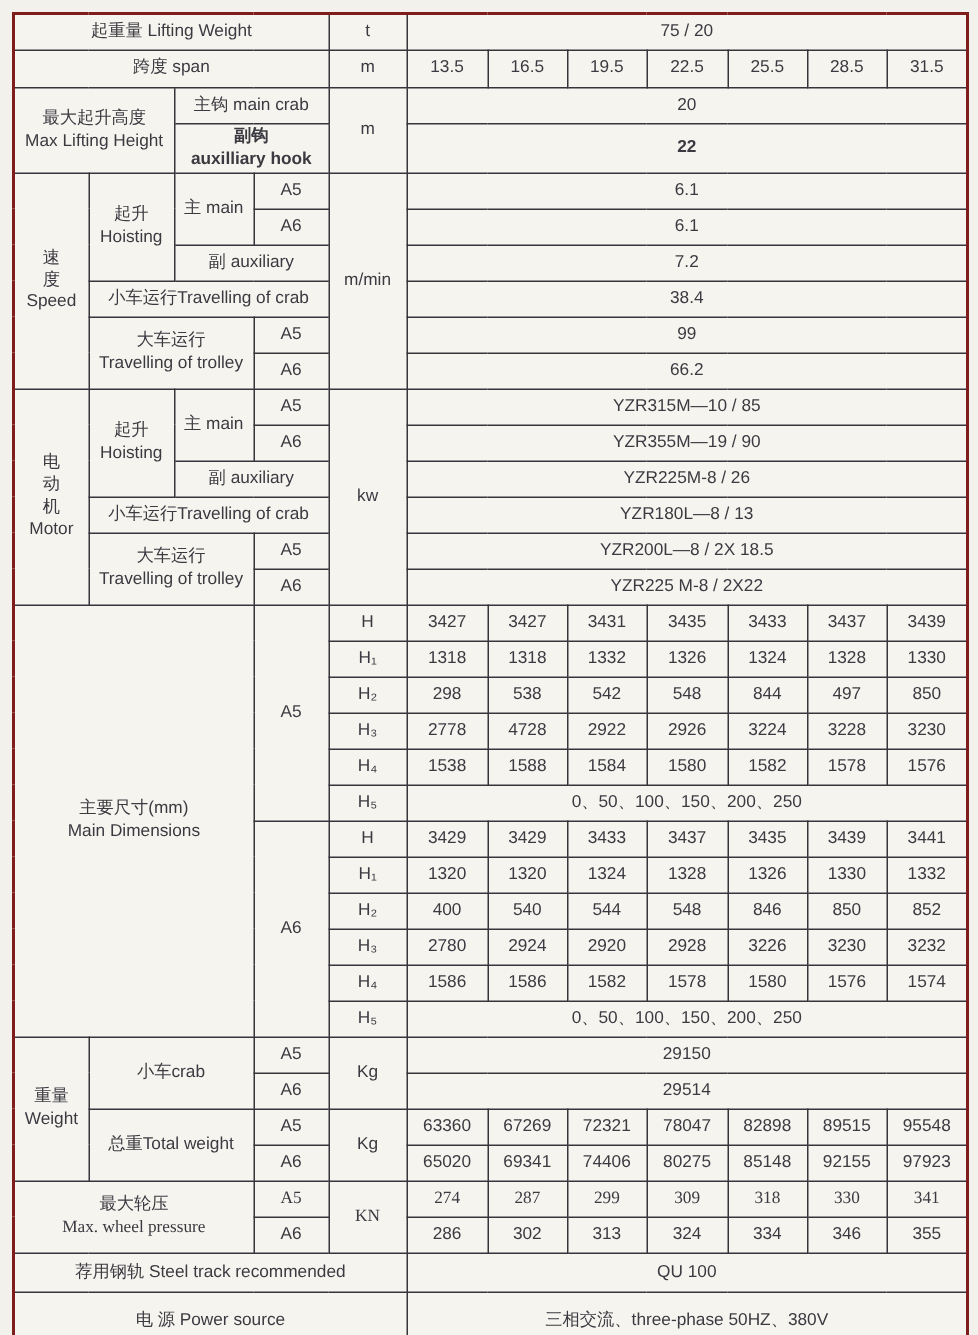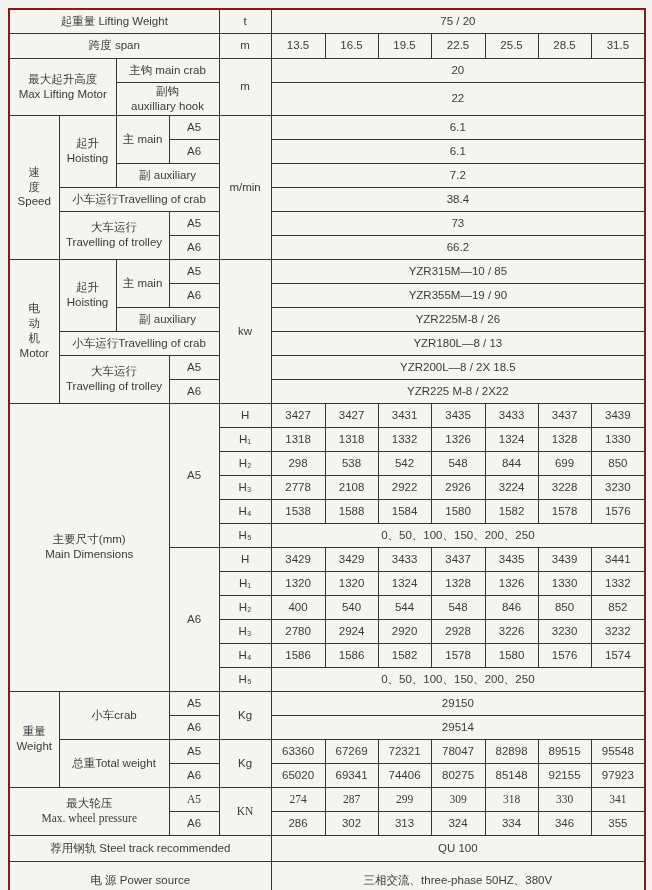--- a/index.html
+++ b/index.html
@@ -68,26 +68,26 @@
           <td>13.5</td>
           <td>16.5</td>
           <td>19.5</td>
           <td>22.5</td>
           <td>25.5</td>
           <td>28.5</td>
           <td>31.5</td>
         </tr>
         <tr style="height: 24px;">
           <td colspan="2" rowspan="2">最大起升高度
-Max Lifting Motor</td>
+Max Lifting Height</td>
           <td colspan="2">主钩 main crab</td>
           <td rowspan="2">m</td>
           <td colspan="7">20</td>
         </tr>
-        <tr style="height: 33px;">
+        <tr style="height: 33px; font-weight: bold;">
           <td colspan="2">副钩
 auxilliary hook</td>
           <td colspan="7">22</td>
         </tr>
         <tr style="height: 24px;">
           <td rowspan="6">速
 度
 Speed</td>
           <td rowspan="3">起升
 Hoisting</td>
@@ -105,21 +105,21 @@
           <td colspan="7">7.2</td>
         </tr>
         <tr style="height: 24px;">
           <td colspan="3">小车运行Travelling of crab</td>
           <td colspan="7">38.4</td>
         </tr>
         <tr style="height: 24px;">
           <td colspan="2" rowspan="2">大车运行
 Travelling of trolley</td>
           <td>A5</td>
-          <td colspan="7">73</td>
+          <td colspan="7">99</td>
         </tr>
         <tr style="height: 24px;">
           <td>A6</td>
           <td colspan="7">66.2</td>
         </tr>
         <tr style="height: 24px;">
           <td rowspan="6">电
 动
 机
 Motor</td>
@@ -175,27 +175,27 @@
           <td>1328</td>
           <td>1330</td>
         </tr>
         <tr style="height: 24px;">
           <td>H₂</td>
           <td>298</td>
           <td>538</td>
           <td>542</td>
           <td>548</td>
           <td>844</td>
-          <td>699</td>
+          <td>497</td>
           <td>850</td>
         </tr>
         <tr style="height: 24px;">
           <td>H₃</td>
           <td>2778</td>
-          <td>2108</td>
+          <td>4728</td>
           <td>2922</td>
           <td>2926</td>
           <td>3224</td>
           <td>3228</td>
           <td>3230</td>
         </tr>
         <tr style="height: 24px;">
           <td>H₄</td>
           <td>1538</td>
           <td>1588</td>

